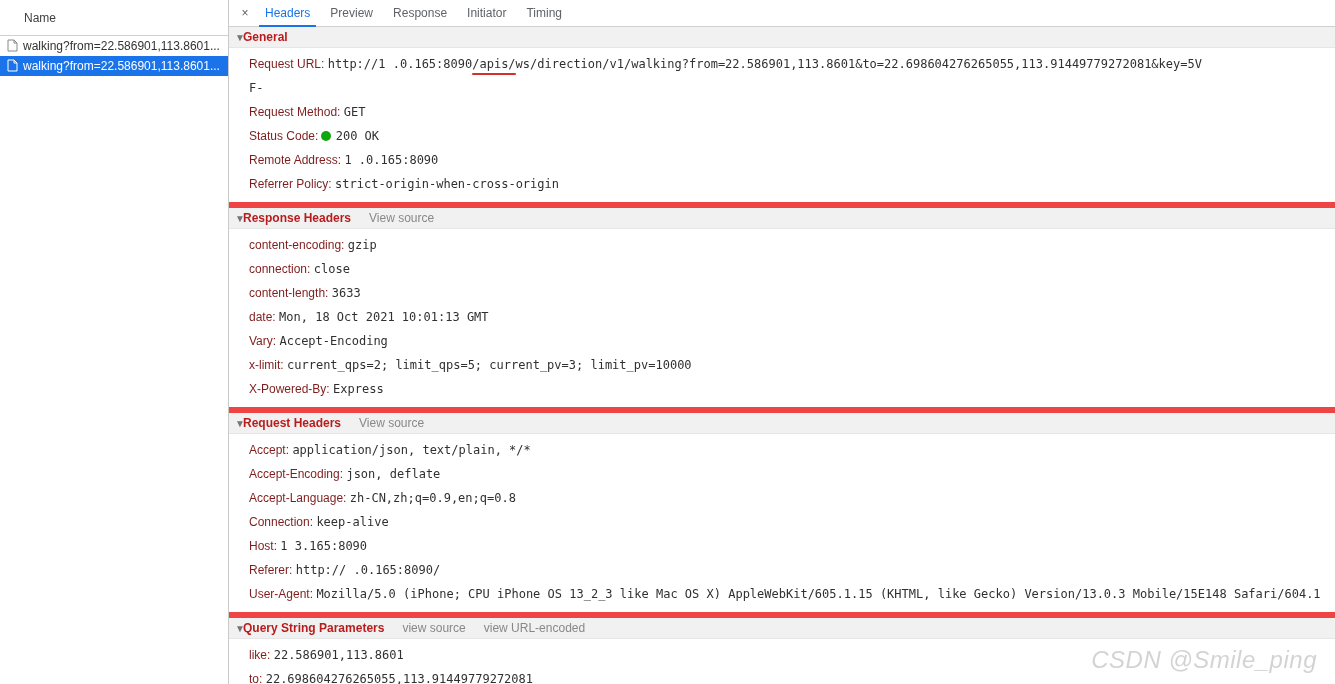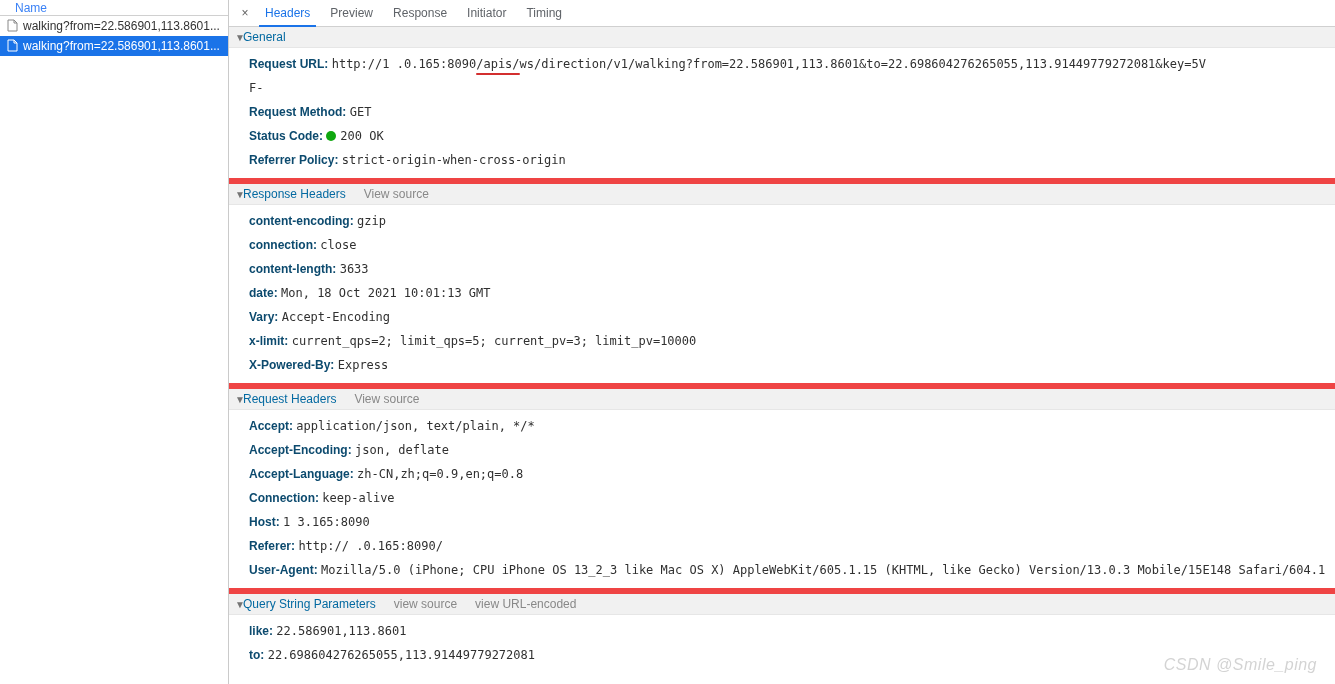--- a/index.html
+++ b/index.html
@@ -1,48 +1,48 @@
 <!DOCTYPE html>
 <html><head>
 <meta charset="utf-8">
 <style>
   * { box-sizing: border-box; margin: 0; padding: 0; }
   html, body { width: 1335px; height: 684px; font-family: "Segoe UI", Helvetica, Arial, sans-serif; font-size: 12px; color: #333; background: #fff; overflow: hidden; }
   .container { display: flex; width: 100%; height: 100%; }
   .sidebar { width: 229px; border-right: 1px solid #cacaca; background: #fff; display: flex; flex-direction: column; }
-  .sidebar-header { height: 16px; border-bottom: 1px solid #d0d0d0; display: flex; align-items: center; padding: 0 15px; color: #3b82f6; font-weight: 400; }
+  .sidebar-header { height: 36px; border-bottom: 1px solid #d0d0d0; display: flex; align-items: center; padding: 0 24px; color: #404040; font-weight: 400; }
   .request-list { flex: 1; }
   .request-item { display: flex; align-items: center; height: 20px; padding: 0 7px; gap: 4px; cursor: pointer; white-space: nowrap; overflow: hidden; color: #333; }
   .request-item.selected { background: #1a73e8; color: #fff; }
   .doc-icon { width: 12px; height: 14px; display: inline-block; flex-shrink: 0; }
   .doc-icon svg { display: block; }
   .request-item:not(.selected) .doc-icon svg { stroke: #888; }
   .request-item.selected .doc-icon svg { stroke: #fff; }
   .req-label { overflow: hidden; text-overflow: ellipsis; }
   .main { flex: 1; display: flex; flex-direction: column; min-width: 0; }
   .tabbar { height: 27px; border-bottom: 1px solid #d0d0d0; display: flex; align-items: stretch; padding-left: 6px; }
   .close-x { width: 20px; display: flex; align-items: center; justify-content: center; color: #636363; cursor: pointer; }
   .tab { padding: 0 10px; display: flex; align-items: center; color: #5f6368; cursor: pointer; position: relative; }
   .tab.active { color: #1a73e8; }
   .tab.active::after { content: ""; position: absolute; left: 4px; right: 4px; bottom: -1px; height: 2px; background: #1a73e8; }
   .detail { flex: 1; overflow-y: auto; overflow-x: hidden; background: #fff; }
   .section-header { background: #f1f1f1; border-top: 6px solid #ef4444; border-bottom: 1px solid #e6e6e6; padding: 3px 6px; display: flex; align-items: center; gap: 18px; color: #5a5a5a; font-weight: 600; cursor: pointer; }
   .section-header:first-child { border-top: none; }
   .section-header .tri { color: #747474; font-size: 10px; width: 8px; display: inline-block; }
-  .section-title { font-weight: 400; color: #0369a1; }
+  .section-title { font-weight: 700; color: #b91c1c; }
   .section-link { font-weight: 400; color: #888; cursor: pointer; text-align: right; }
   .kv-block { padding: 4px 0 6px 20px; }
   .kv { padding: 3px 0; line-height: 1.5; display: block; word-break: break-all; }
-  .k { color: #0c4a6e; font-weight: 700; }
+  .k { color: #7f1d1d; font-weight: 400; }
   .v, .v-mono { color: #303030; font-weight: 400; }
   .v-mono { font-family: Consolas, Menlo, monospace; }
   .status-dot { display:inline-block; width:10px; height:10px; border-radius:50%; background:#0fa70f; margin: 0 1px 0 3px; vertical-align: -1px; }
   .underline-red { position: relative; }
   .underline-red::after { content: ""; position: absolute; left: 0; right: 0; bottom: -4px; height: 2px; background: #d32f2f; border-radius: 2px; }
-  .watermark { position: absolute; right: 18px; bottom: 10px; font-size: 16px; color: rgba(128,128,128,0.35); font-style: italic; font-family: "Segoe UI", sans-serif; pointer-events: none; letter-spacing: 0.5px; }
+  .watermark { position: absolute; right: 18px; bottom: 10px; font-size: 24px; color: rgba(128,128,128,0.35); font-style: italic; font-family: "Segoe UI", sans-serif; pointer-events: none; letter-spacing: 0.5px; }
 </style>
 </head>
 <body>
 
 <div class="container">
   <div class="sidebar">
     <div class="sidebar-header">Name</div>
     <div class="request-list">
       <div class="request-item">
         <span class="doc-icon">
@@ -79,20 +79,21 @@
         <span><span class="tri">▼</span><span class="section-title">General</span></span>
       </div>
       <div class="kv-block">
         <div class="kv">
           <span class="k">Request URL:</span>
           <span class="v-mono"><span>http://1</span><span>      </span><span>.0.165:8090</span><span class="underline-red">/apis/</span><span>ws/direction/v1/walking?from=22.586901,113.8601&amp;to=22.698604276265055,113.91449779272081&amp;key=5V</span></span>
         </div>
         <div class="kv"><span class="v-mono">F-</span></div>
         <div class="kv"><span class="k">Request Method:</span> <span class="v-mono">GET</span></div>
         <div class="kv"><span class="k">Status Code:</span><span class="status-dot"></span> <span class="v-mono">200 OK</span></div>
+        <div class="kv"><span class="k">Remote Address:</span> <span class="v-mono">1      .0.165:8090</span></div>
         <div class="kv"><span class="k">Referrer Policy:</span> <span class="v-mono">strict-origin-when-cross-origin</span></div>
       </div>
 
       <div class="section-header">
         <span><span class="tri">▼</span><span class="section-title">Response Headers</span></span>
         <span class="section-link">View source</span>
       </div>
       <div class="kv-block">
         <div class="kv"><span class="k">content-encoding:</span> <span class="v-mono">gzip</span></div>
         <div class="kv"><span class="k">connection:</span> <span class="v-mono">close</span></div>

